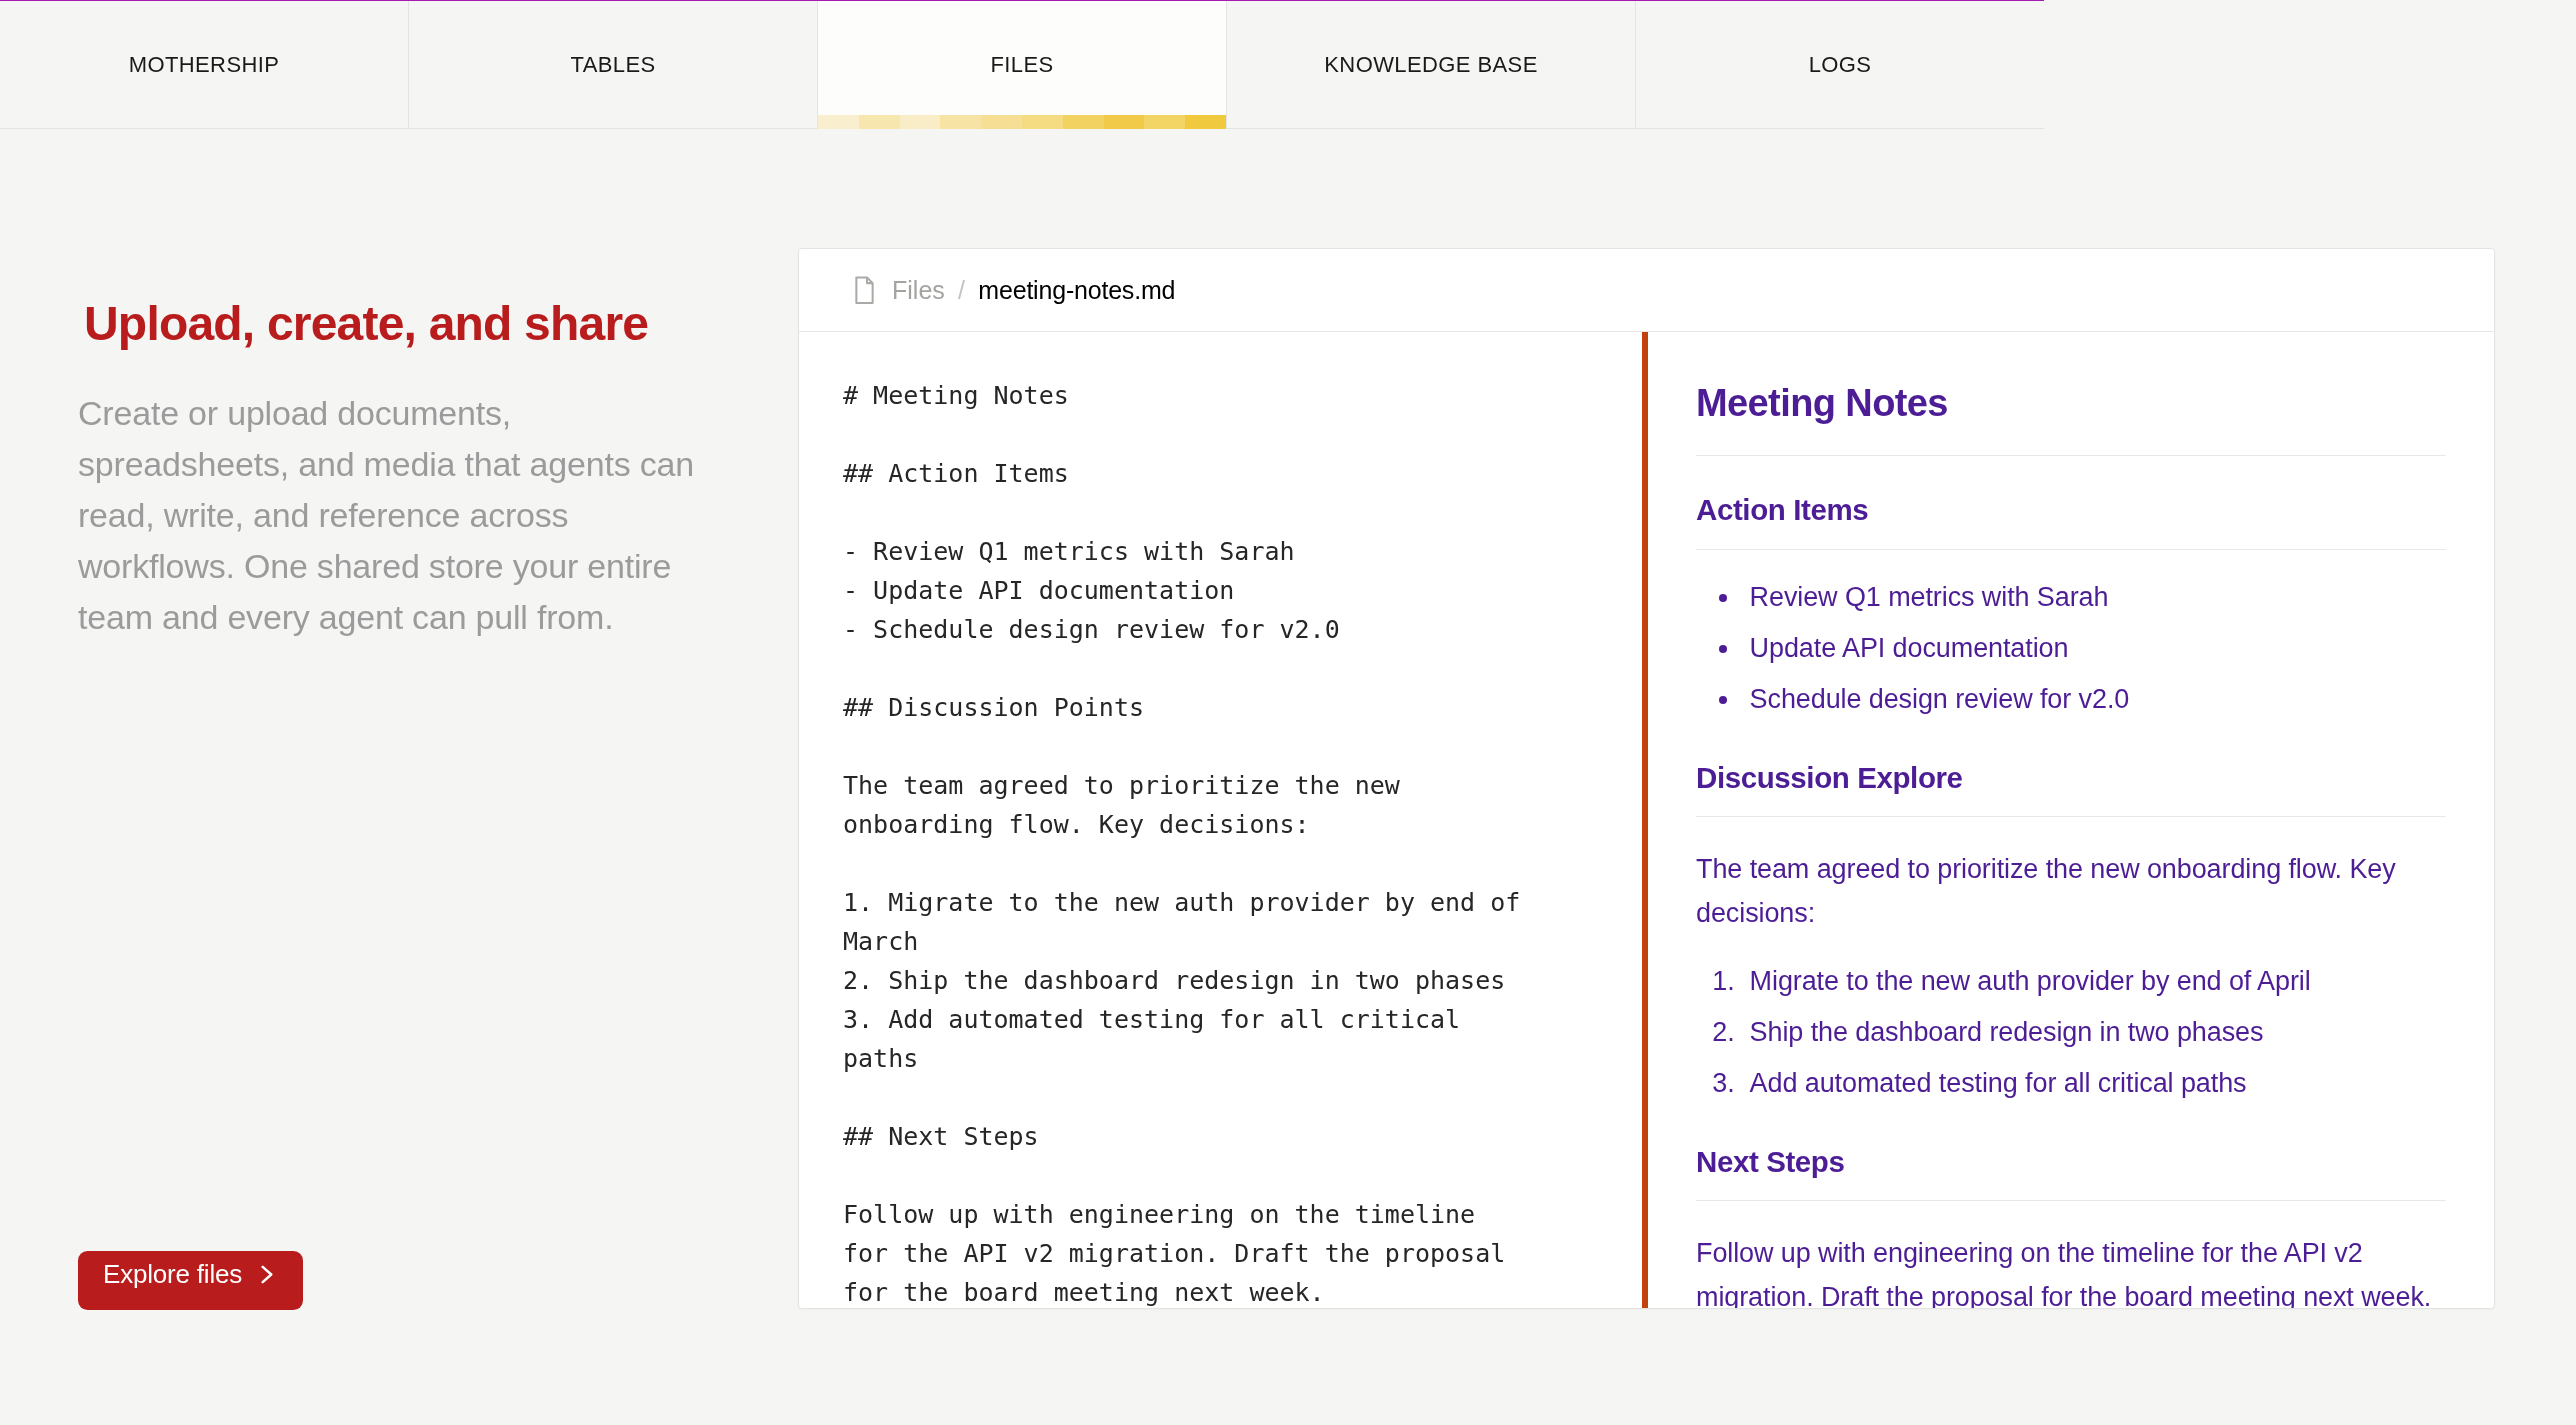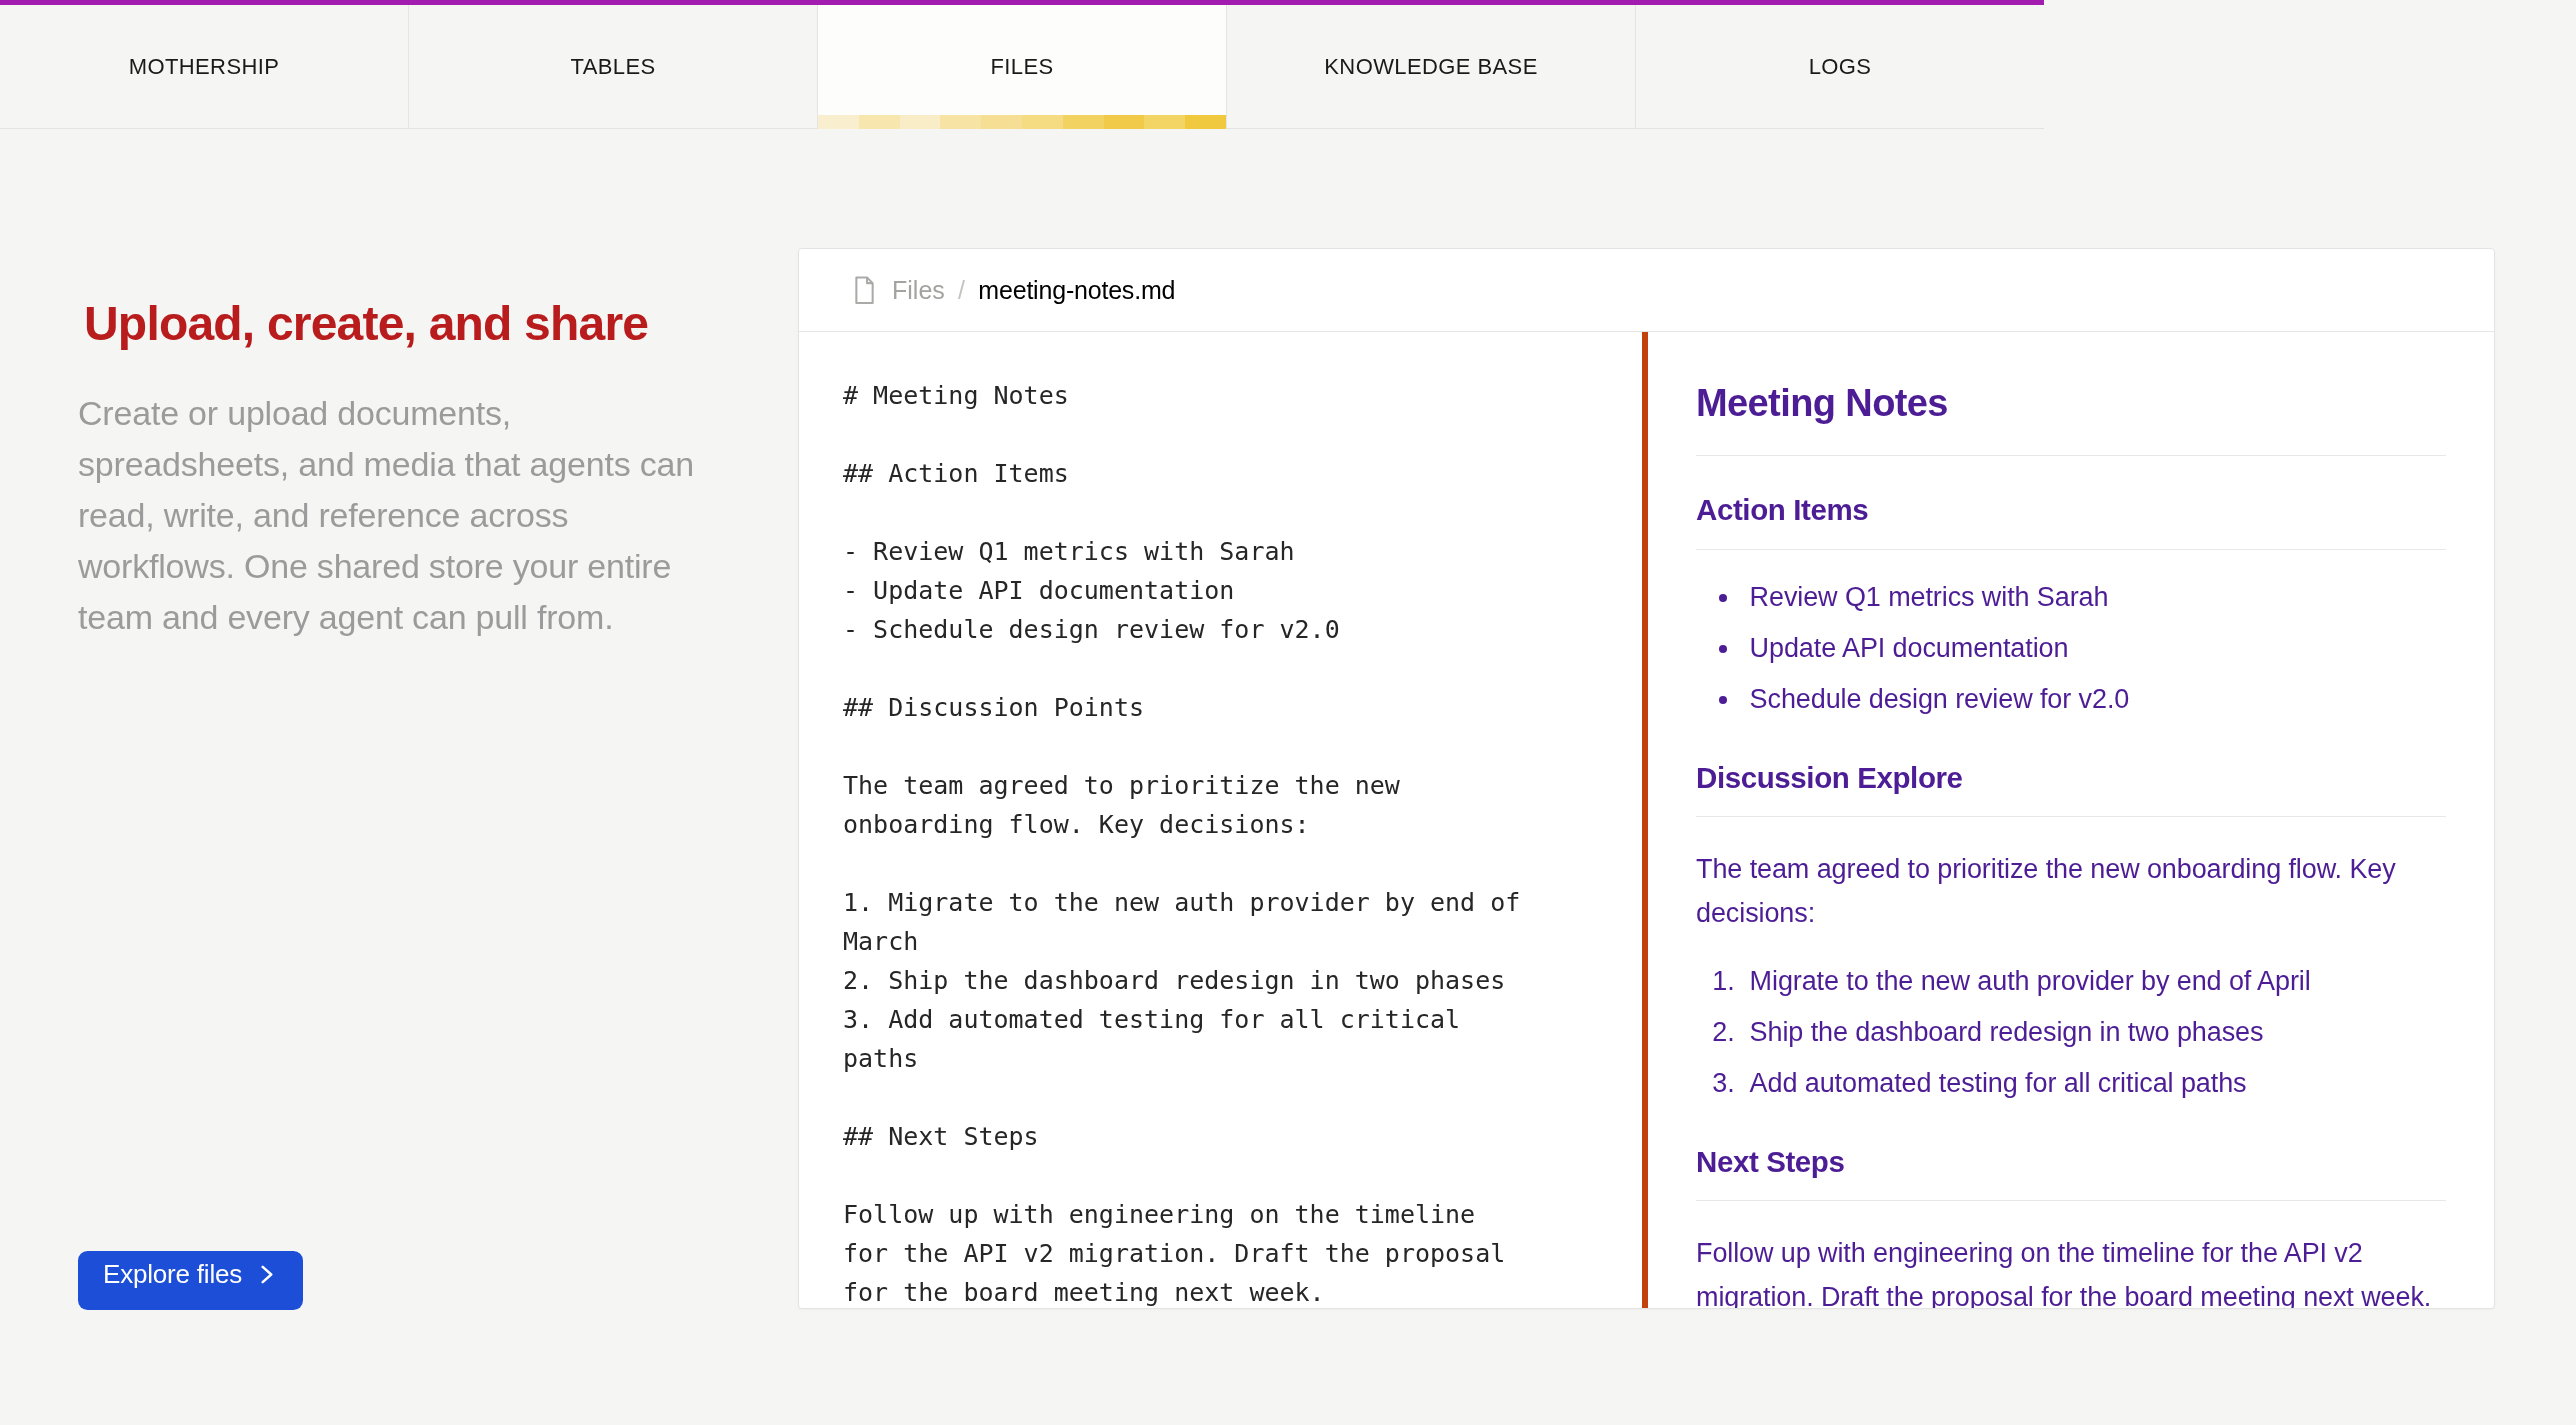--- a/index.html
+++ b/index.html
@@ -10,21 +10,21 @@
     font-family: "Liberation Sans", sans-serif;
     color: #171717;
     overflow: hidden;
     position: relative;
   }
 
   
   .topnav {
     position: absolute; left: 0; top: 0; width: 2044px; height: 129px;
     display: flex;
-    border-top: 5px solid #a21caf;
+    border-top: 1px solid #a21caf;
     background: #f5f5f4;
   }
   .topnav::after {
     content: ""; position: absolute; left: 0; right: 0; bottom: 0;
     height: 1px; background: #e4e4e2; z-index: 0;
   }
   .tab {
     flex: 1 1 0; position: relative;
     display: flex; align-items: center; justify-content: center;
     border-right: 1px solid #e4e4e2;
@@ -47,21 +47,21 @@
   }
   .hero-desc {
     position: absolute; left: 78px; top: 388px; width: 646px;
     margin: 0; font-size: 34px; line-height: 51px;
     color: #9b9b9b; letter-spacing: -0.2px;
   }
   .cta-button {
     position: absolute; left: 78px; top: 1251px; height: 59px;
     display: inline-flex; align-items: center; gap: 15px;
     padding: 0 27px 12px 25px;
-    background: #1d4ed8; color: #ffffff;
+    background: #b91c1c; color: #ffffff;
     border: none; border-radius: 9.5px;
     font-family: "Liberation Sans", sans-serif;
     font-size: 26px; font-weight: 500; letter-spacing: -0.2px;
     cursor: pointer;
   }
   .cta-button svg { display: block; }
 
   
   .card {
     position: absolute; left: 798px; top: 248px;

